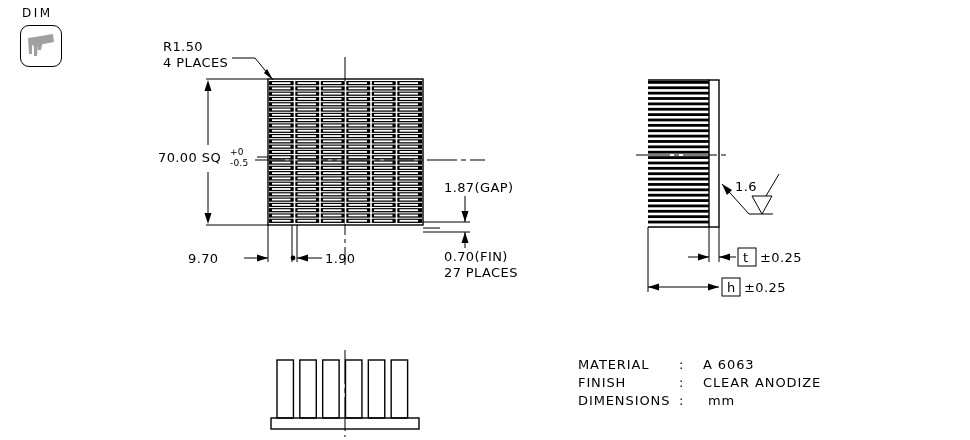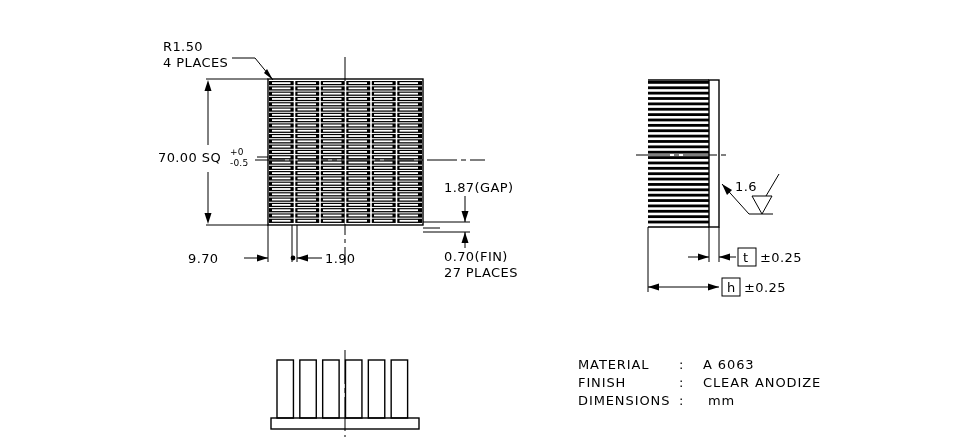--- a/index.html
+++ b/index.html
@@ -47,20 +47,34 @@
   .toolcap {
     position: absolute;
     left: 22px; top: 6px;
   }
 </style>
 </head>
 <body>
 
 <div id="sheet">
 
+  <div style="position:absolute;left:0;top:0;width:100px;height:80px;">
+    <div class="toolcap" style="font-family:'DejaVu Sans',sans-serif;font-size:12px;letter-spacing:2.5px;">DIM</div>
+    <div class="toolbox">
+      <svg width="40" height="40" viewBox="0 0 40 40">
+        <g fill="#a0a0a0" stroke="none">
+          <path d="M8 13 L32 9 L33 16 L12 20 Z"></path>
+          <path d="M7 12 L11 12 L11 28 L8 28 Z"></path>
+          <path d="M13 18 L17 18 L16 30 L13 30 Z"></path>
+          <path d="M17 15 L22 14 L20 24 L17 24 Z"></path>
+        </g>
+        <path d="M8 13 L32 9" stroke="#a0a0a0" stroke-width="2" fill="none"></path>
+      </svg>
+    </div>
+  </div>
 
   <svg width="970" height="440" viewBox="0 0 970 440">
 
     <g>
 
       <line class="center" x1="345" y1="57" x2="345" y2="265" stroke-dasharray="26,4,4,4"></line>
 
       <line class="center" x1="255" y1="160" x2="485" y2="160" stroke-dasharray="30,4,5,4"></line>
 
       <rect class="ln med" x="268" y="79" width="155" height="146" fill="#ffffff"></rect>

